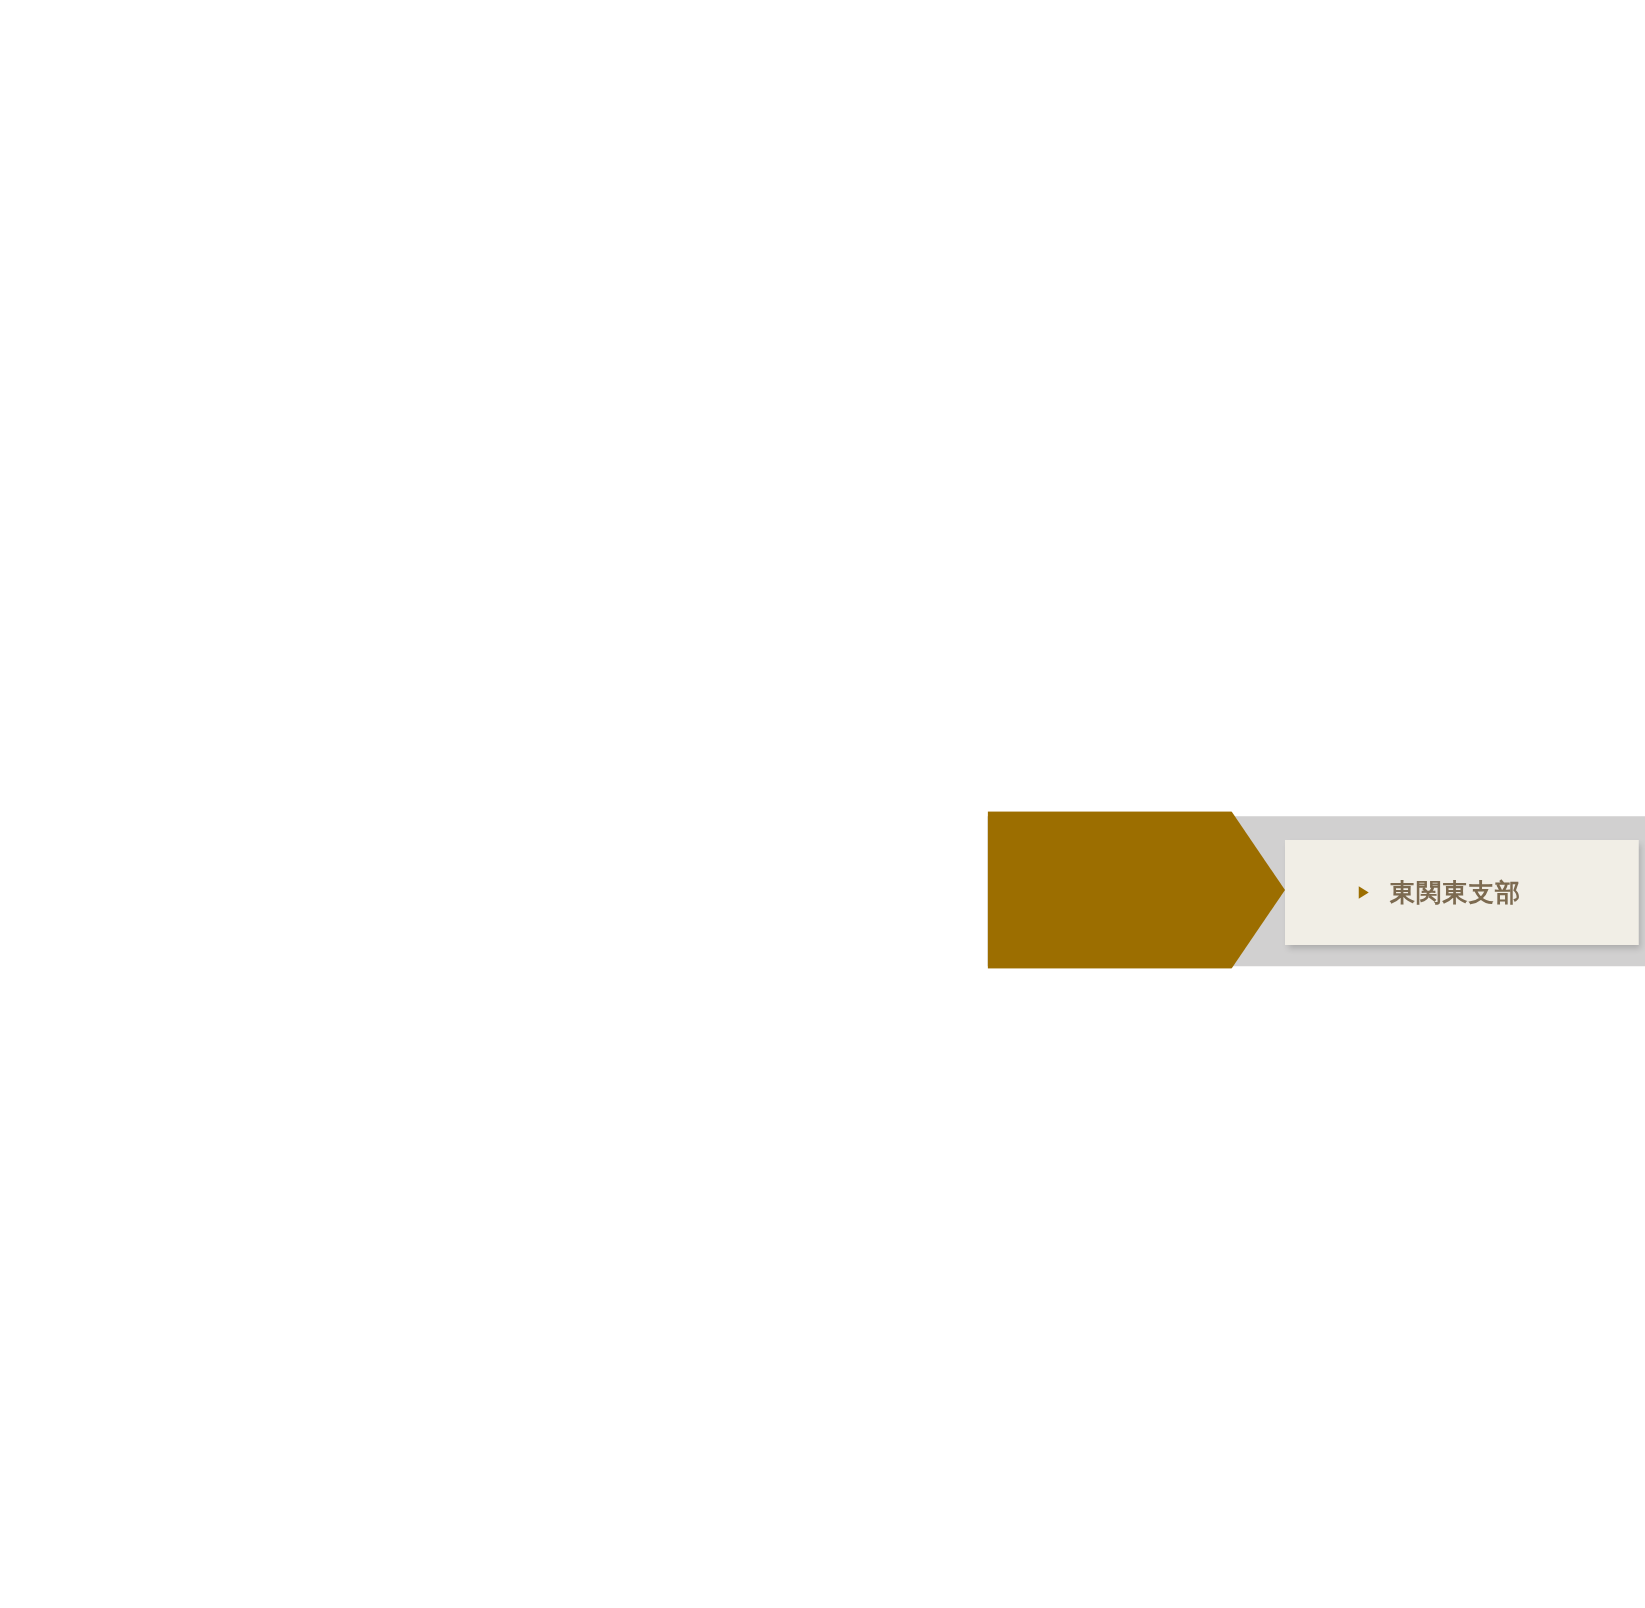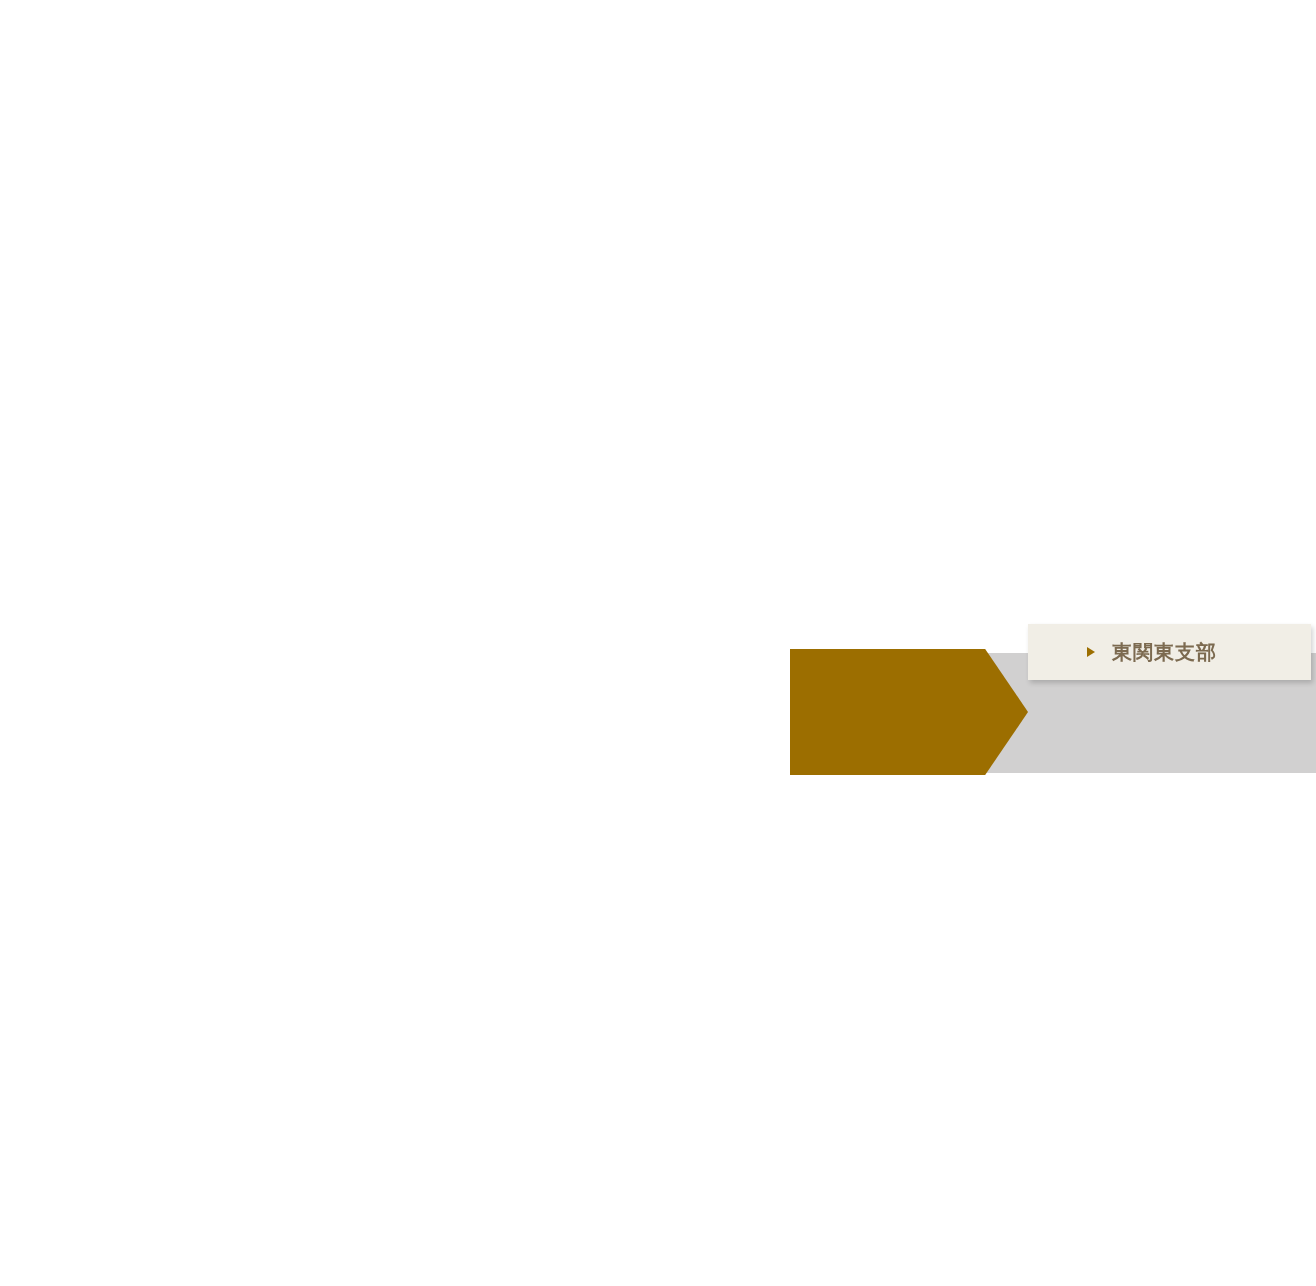--- a/index.html
+++ b/index.html
@@ -31,23 +31,23 @@
     top: 649px;
     width: 238px;
     height: 126px;
     background: var(--ribbon, #9c6e00);
     clip-path: polygon(0 0, 82% 0, 100% 50%, 82% 100%, 0 100%);
   }
   
   .submenu-panel {
     position: absolute;
     left: 1028px;
-    top: 624px;
+    top: 672px;
     width: 283px;
-    height: 56px;
+    height: 84px;
     background: var(--panel, #f1eee6);
     box-shadow: 2px 3px 5px rgba(0,0,0,0.18);
   }
   .submenu-item {
     display: flex;
     align-items: center;
     height: 100%;
     padding-left: 59px;
     box-sizing: border-box;
     cursor: pointer;

